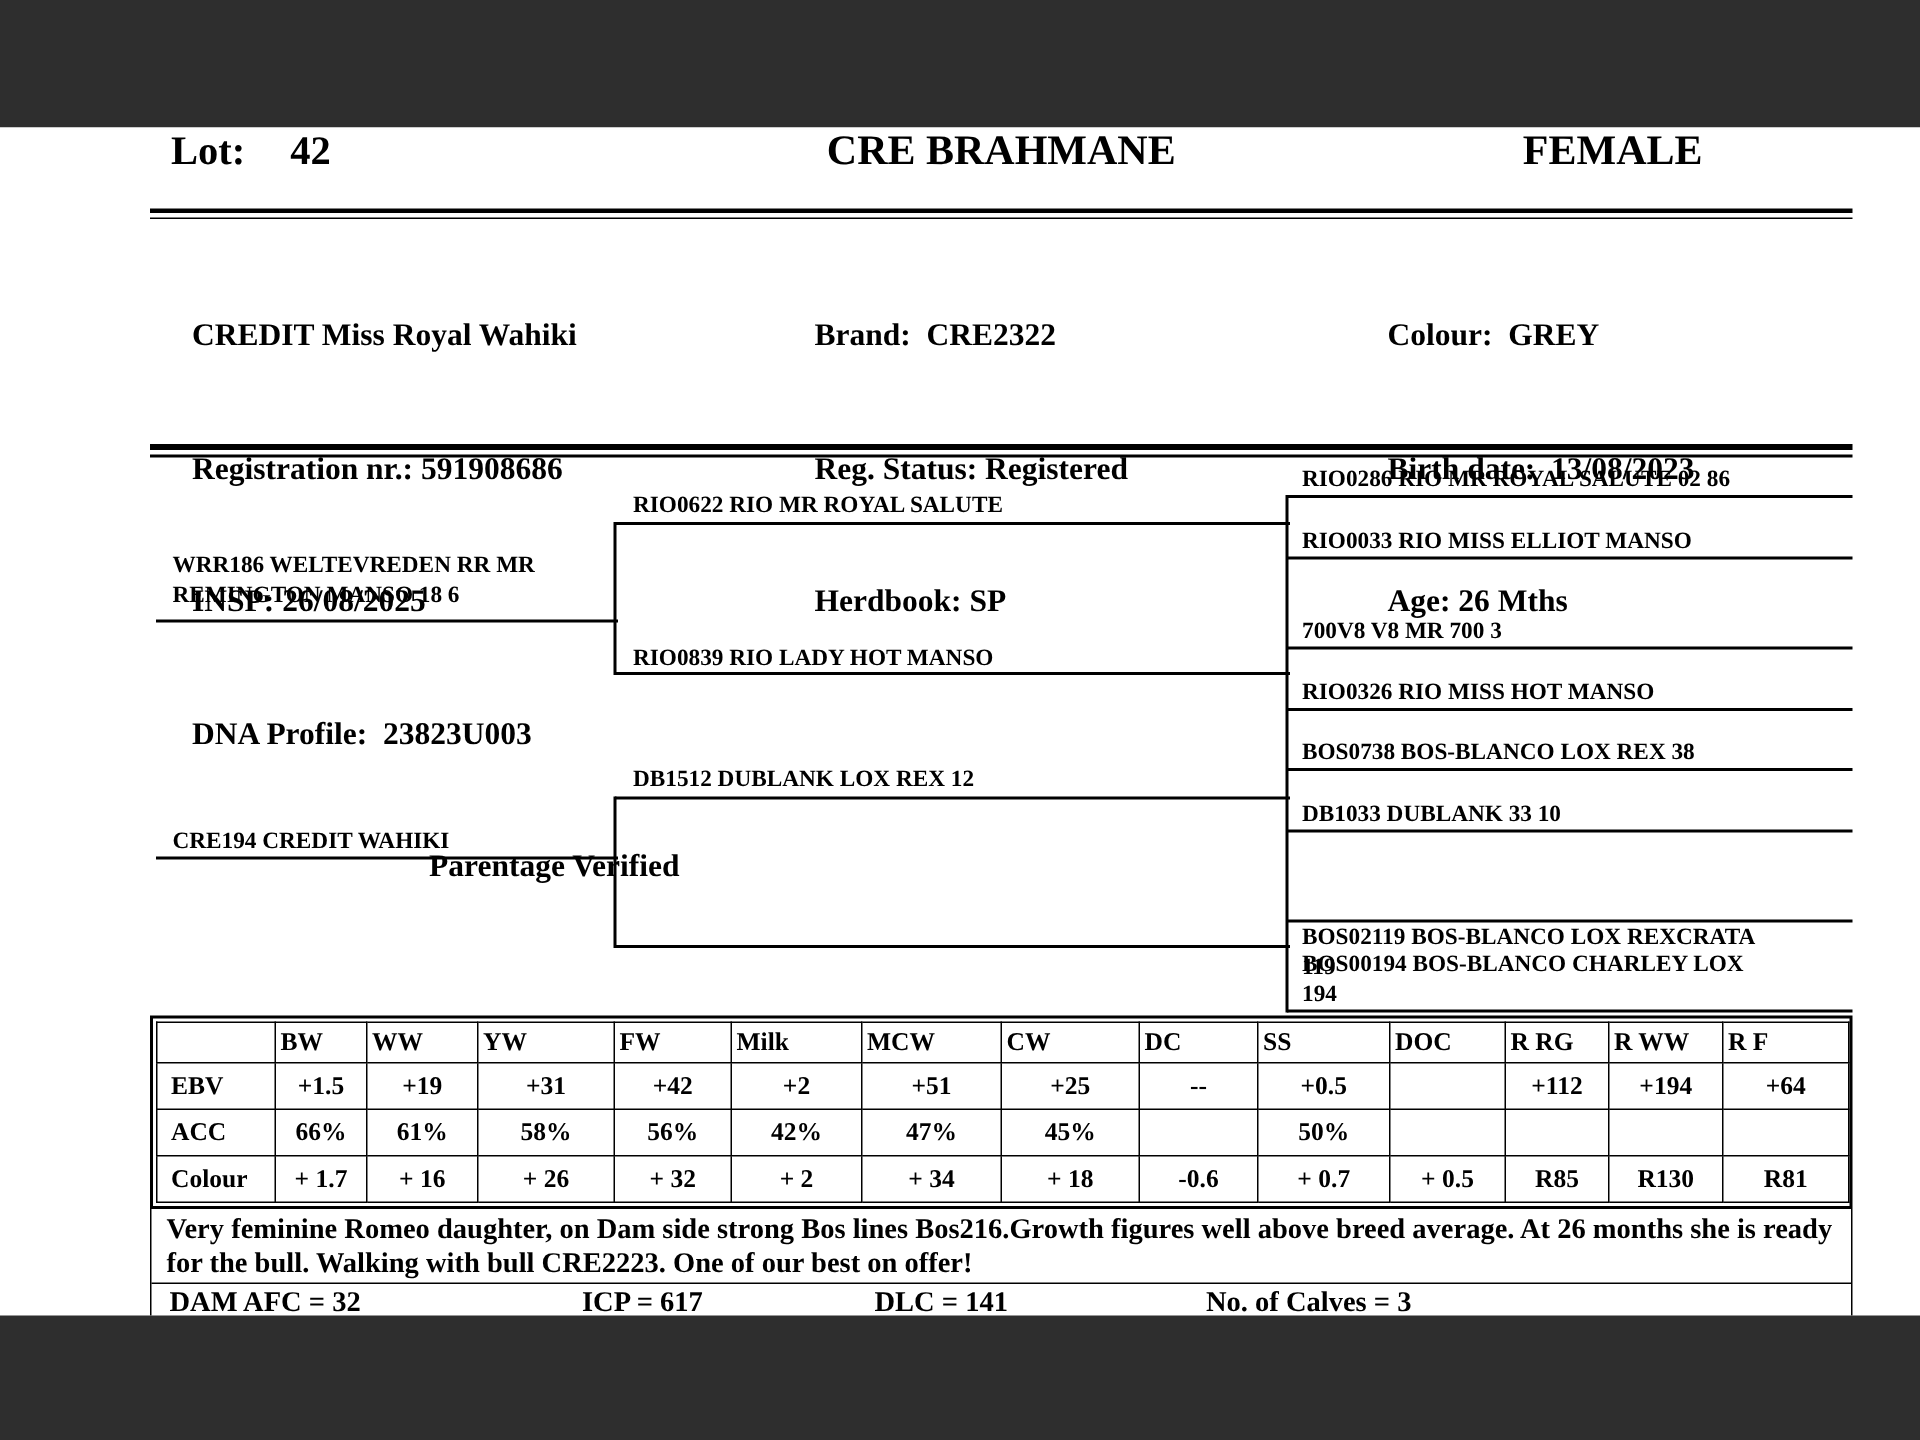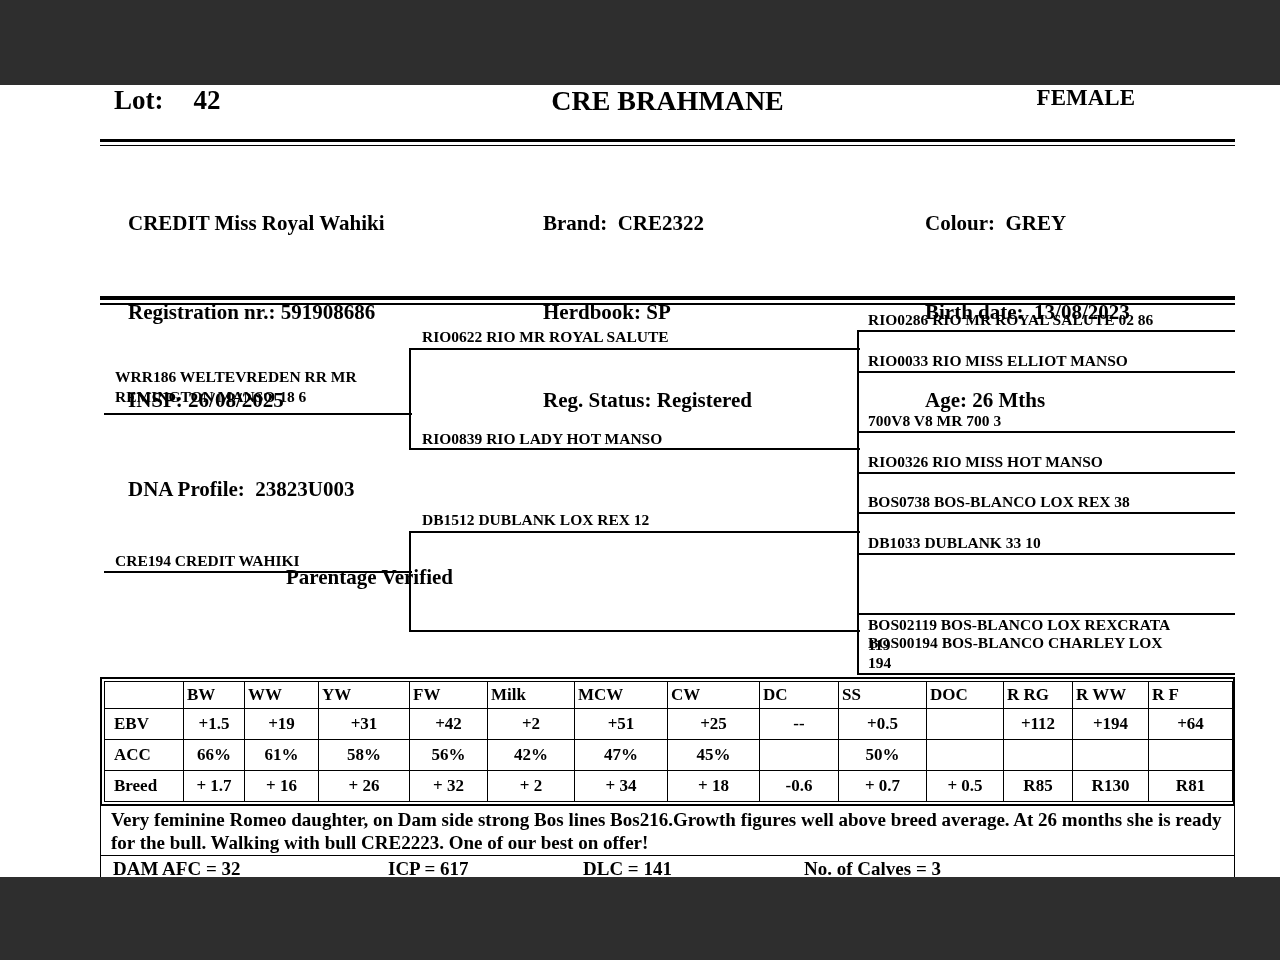--- a/index.html
+++ b/index.html
@@ -11,21 +11,21 @@
   .bar-top    { position:absolute; left:0; top:0;    width:1280px; height:85px; background:#2e2e2e; }
   .bar-bottom { position:absolute; left:0; top:877px; width:1280px; height:83px; background:#2e2e2e; }
   .doc { position:absolute; left:0; top:85px; width:1280px; height:792px; background:#fff; overflow:hidden; }
   .content { margin-left:100px; width:1135px; }
 
   
   .header-row { position:relative; height:36px; padding-top:18px; }
   .lot   { position:absolute; left:14px; top:0; font-size:27px; }
   .lot .num { margin-left:30px; }
   .title { position:absolute; left:50%; transform:translateX(-50%); top:0; font-size:28px; }
-  .sex   { position:absolute; right:100px; top:0; font-size:23px; }
+  .sex   { position:absolute; right:100px; top:0; font-size:28px; }
   .rule1 { border-top:3px solid #000; border-bottom:1px solid #000; height:3px; }
   .rule2 { border-top:4px solid #000; border-bottom:2px solid #000; height:3px; }
 
   
   .info { position:relative; height:150px; font-size:21px; }
   .info .col { position:absolute; top:4px; line-height:29.5px; white-space:pre-wrap; }
   .col1 { left:28px; }
   .col2 { left:443px; }
   .col3 { left:825px; }
   .parentage { padding-left:158px; }
@@ -72,22 +72,22 @@
     <div class="info">
       <div class="col col1">
         <div>CREDIT Miss Royal Wahiki</div>
         <div>Registration nr.: 591908686</div>
         <div>INSP: 26/08/2025</div>
         <div>DNA Profile:  23823U003</div>
         <div class="parentage">Parentage Verified</div>
       </div>
       <div class="col col2">
         <div>Brand:  CRE2322</div>
+        <div>Reg. Status: Registered</div>
         <div>Herdbook: SP</div>
-        <div>Reg. Status: Registered</div>
       </div>
       <div class="col col3">
         <div>Colour:  GREY</div>
         <div>Birth date:  13/08/2023</div>
         <div>Age: 26 Mths</div>
       </div>
     </div>
 
     <div class="rule2"></div>
 
@@ -191,21 +191,21 @@
             <td>47%</td>
             <td>45%</td>
             <td></td>
             <td>50%</td>
             <td></td>
             <td></td>
             <td></td>
             <td></td>
           </tr>
           <tr>
-            <td class="rowlabel">Breed</td>
+            <td class="rowlabel">Colour</td>
             <td>+ 1.7</td>
             <td>+ 16</td>
             <td>+ 26</td>
             <td>+ 32</td>
             <td>+ 2</td>
             <td>+ 34</td>
             <td>+ 18</td>
             <td>-0.6</td>
             <td>+ 0.7</td>
             <td>+ 0.5</td>

